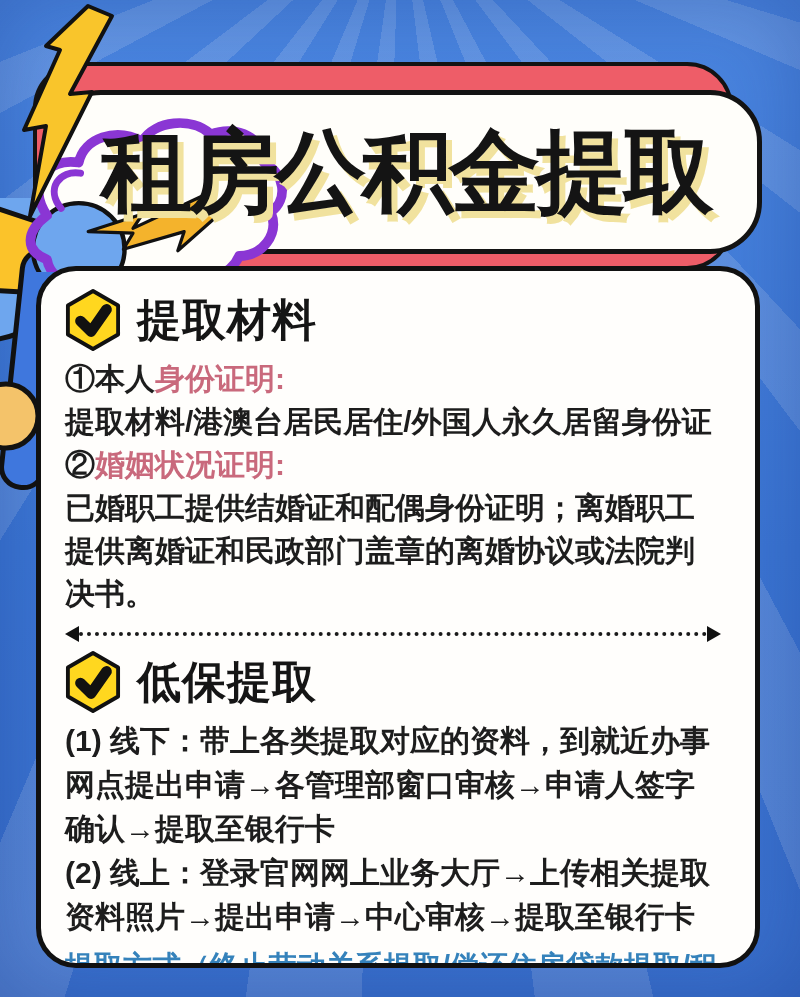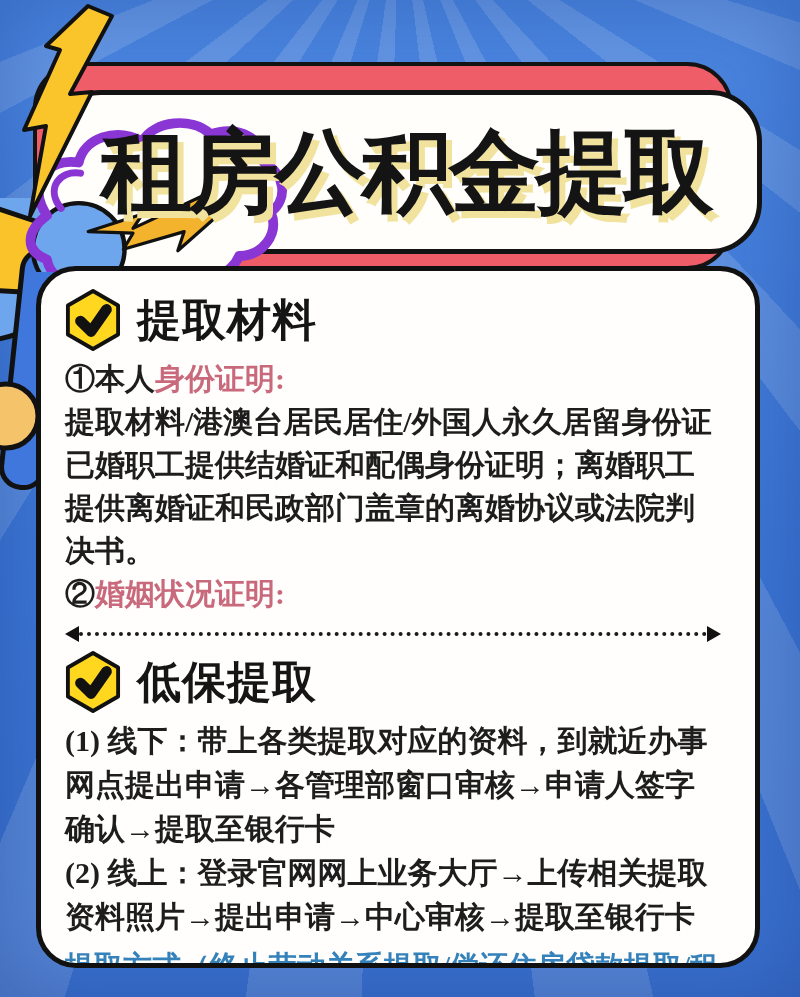--- a/index.html
+++ b/index.html
@@ -6,21 +6,20 @@
   html,body { width:800px; }
   body { font-family:"Liberation Sans", sans-serif; }
 
   .poster {
     position:relative; width:800px; height:997px; overflow:hidden;
     background:
       repeating-conic-gradient(from -28deg at 50% -10%,
         rgba(255,255,255,0.14) 0deg 6deg, rgba(255,255,255,0) 6deg 15deg),
       linear-gradient(180deg,#4b86e0 0%, #3c76d4 55%, #3a70cd 100%);
     box-shadow: inset 0 0 90px rgba(16,48,130,.35);
-    font-family: Liberation Serif, serif;
   }
 
   
   .red-banner {
     position:absolute; left:33px; top:62px; width:700px; height:208px;
     background:#ee5d68; border:4px solid #131313; border-radius:46px; z-index:2;
   }
   .title-box {
     position:absolute; left:49px; top:90px; width:713px; height:164px;
     background:#fffefa; border:5px solid #131313; border-radius:52px; z-index:3;
@@ -107,22 +106,22 @@
       <svg class="hex-icon" viewBox="0 0 58 64">
         <polygon points="29,2 55,17 55,47 29,62 3,47 3,17" fill="#ffd71f" stroke="#111" stroke-width="4" stroke-linejoin="round"></polygon>
         <path d="M16,33 L27,44 L43,21" fill="none" stroke="#111" stroke-width="11" stroke-linecap="round" stroke-linejoin="round"></path>
       </svg>
       <div class="sec-title">提取材料</div>
     </div>
 
     <div class="text-block">
       <div class="line"><span>①本人</span><span class="rose">身份证明:</span></div>
       <div class="line">提取材料/港澳台居民居住/外国人永久居留身份证</div>
+      <div class="line"><span>②</span><span class="rose">婚姻状况证明:</span></div>
       <div class="line">已婚职工提供结婚证和配偶身份证明；离婚职工提供离婚证和民政部门盖章的离婚协议或法院判决书。</div>
-      <div class="line"><span>②</span><span class="rose">婚姻状况证明:</span></div>
     </div>
 
     <div class="divider">
       <span class="arr left"></span>
       <span class="dots"></span>
       <span class="arr right"></span>
     </div>
 
     <div class="sec-header">
       <svg class="hex-icon" viewBox="0 0 58 64">

